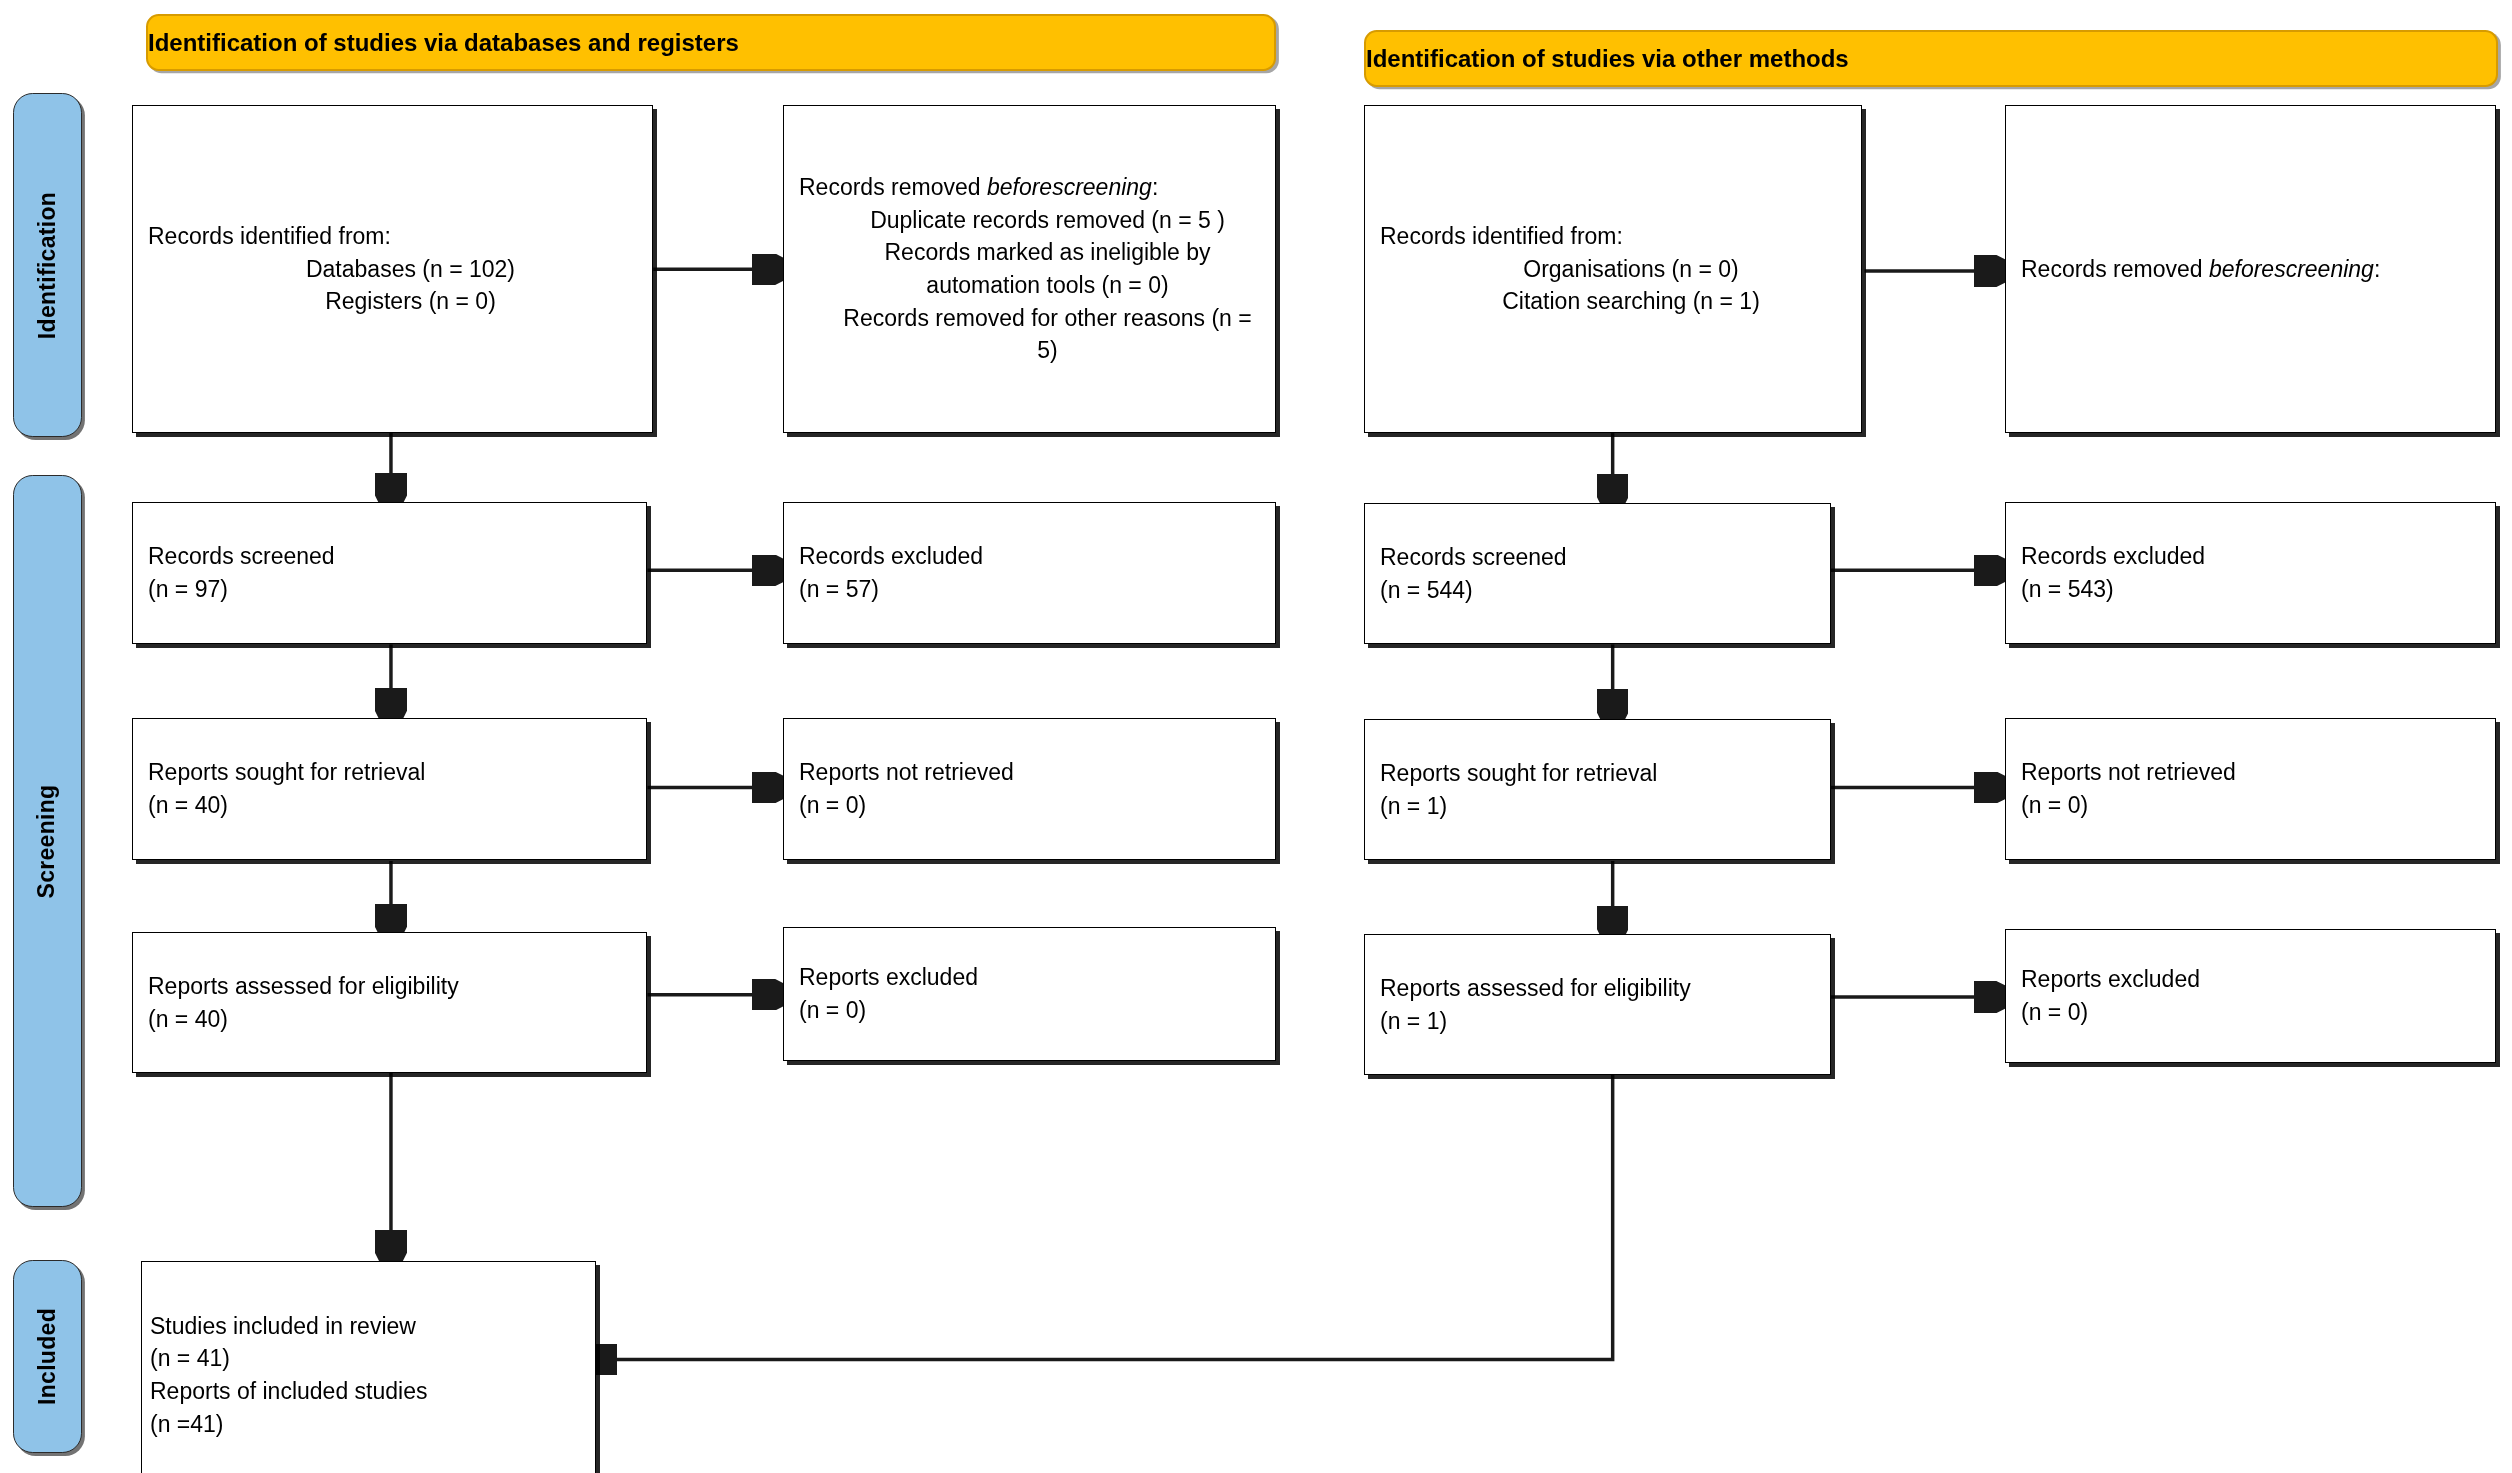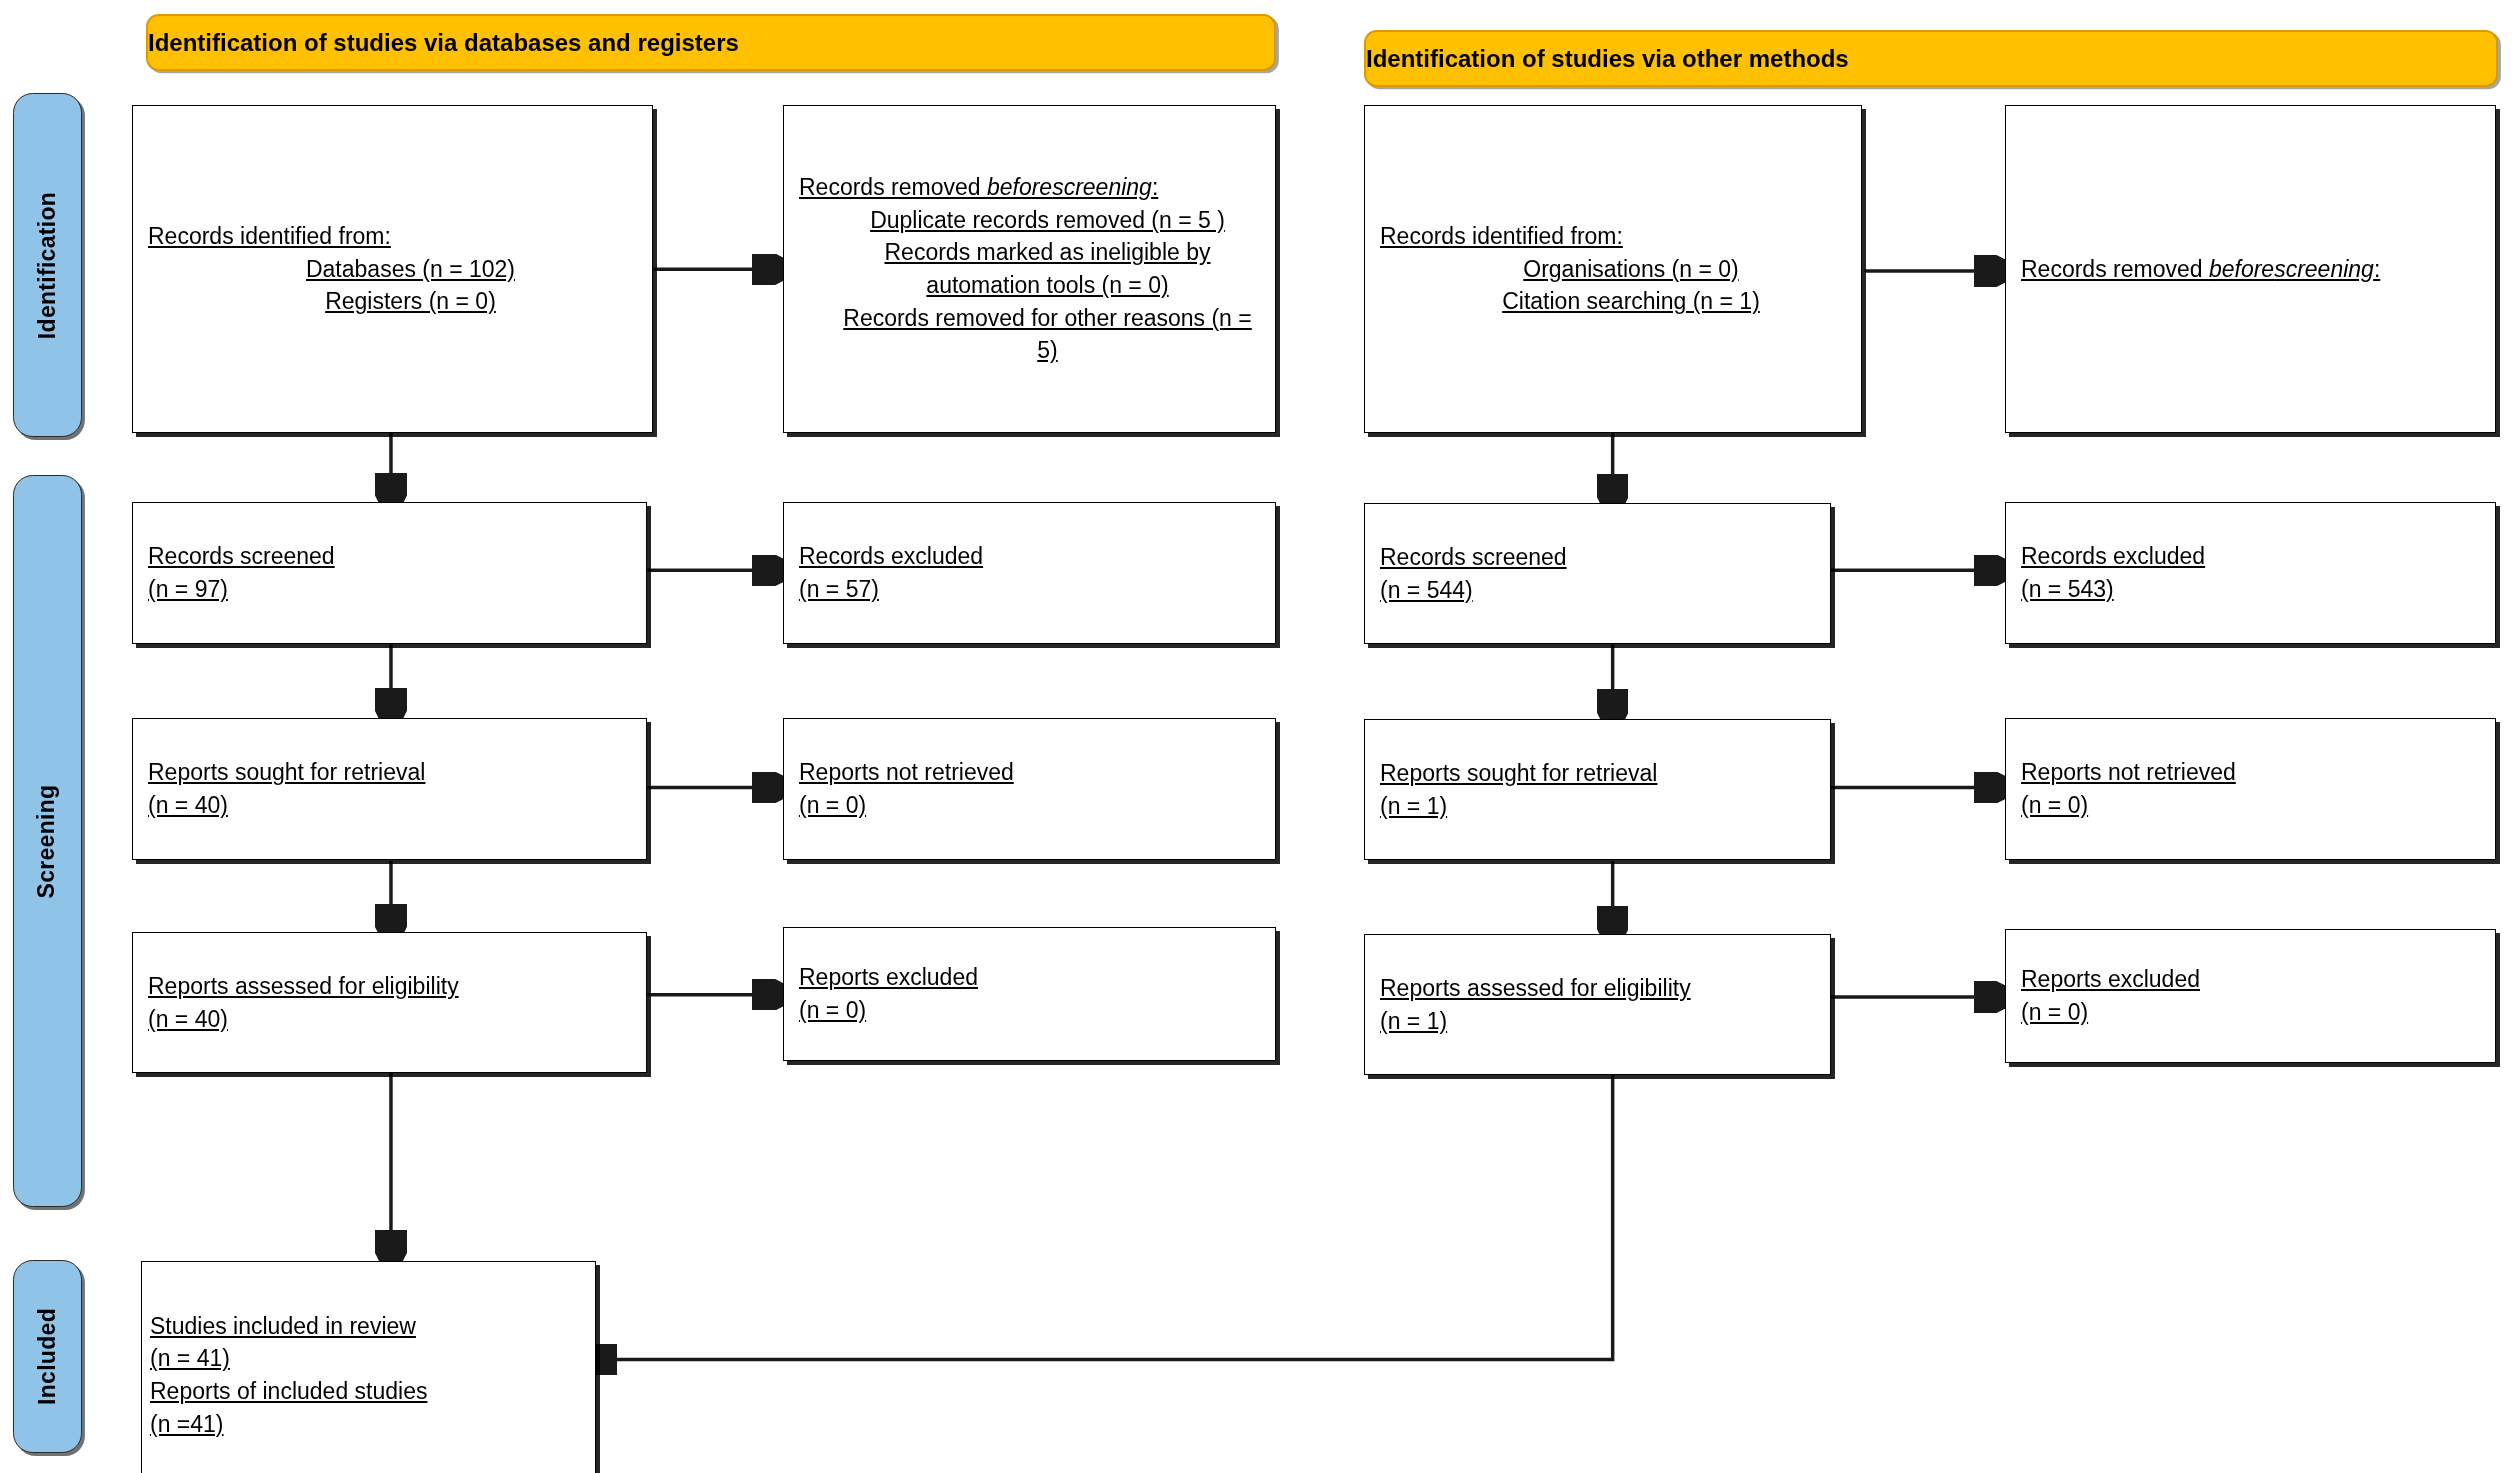--- a/index.html
+++ b/index.html
@@ -41,21 +41,20 @@
   }
   
   .box{
     position:absolute;
     background:#ffffff;
     border:1.7px solid #000000;
     box-shadow:4px 4px 0 rgba(0,0,0,.85);
     display:flex;align-items:center;
     box-sizing:border-box;
     padding:0 15px;
-    text-decoration:underline;
   }
   .box .txt{
     font-size:23px;line-height:1.42;color:#000;
     width:100%;
   }
   .box .txt .ind{display:block;padding-left:36px;text-align:center;}
   .box .txt .it{font-style:italic;}
   
   svg.conn{position:absolute;left:0;top:0;width:2512px;height:1473px;pointer-events:none;}
   svg.conn line,svg.conn path{stroke:#1a1a1a;stroke-width:6;fill:none;}

